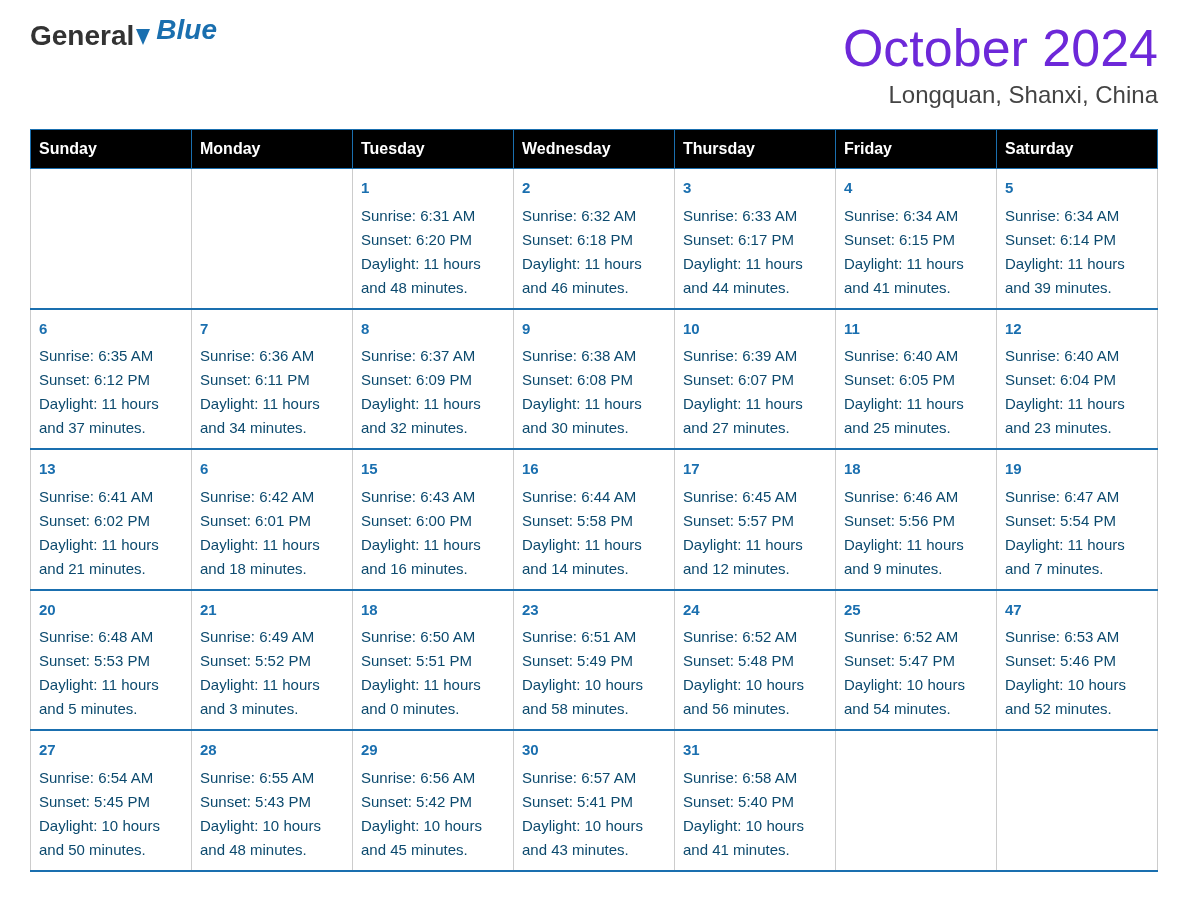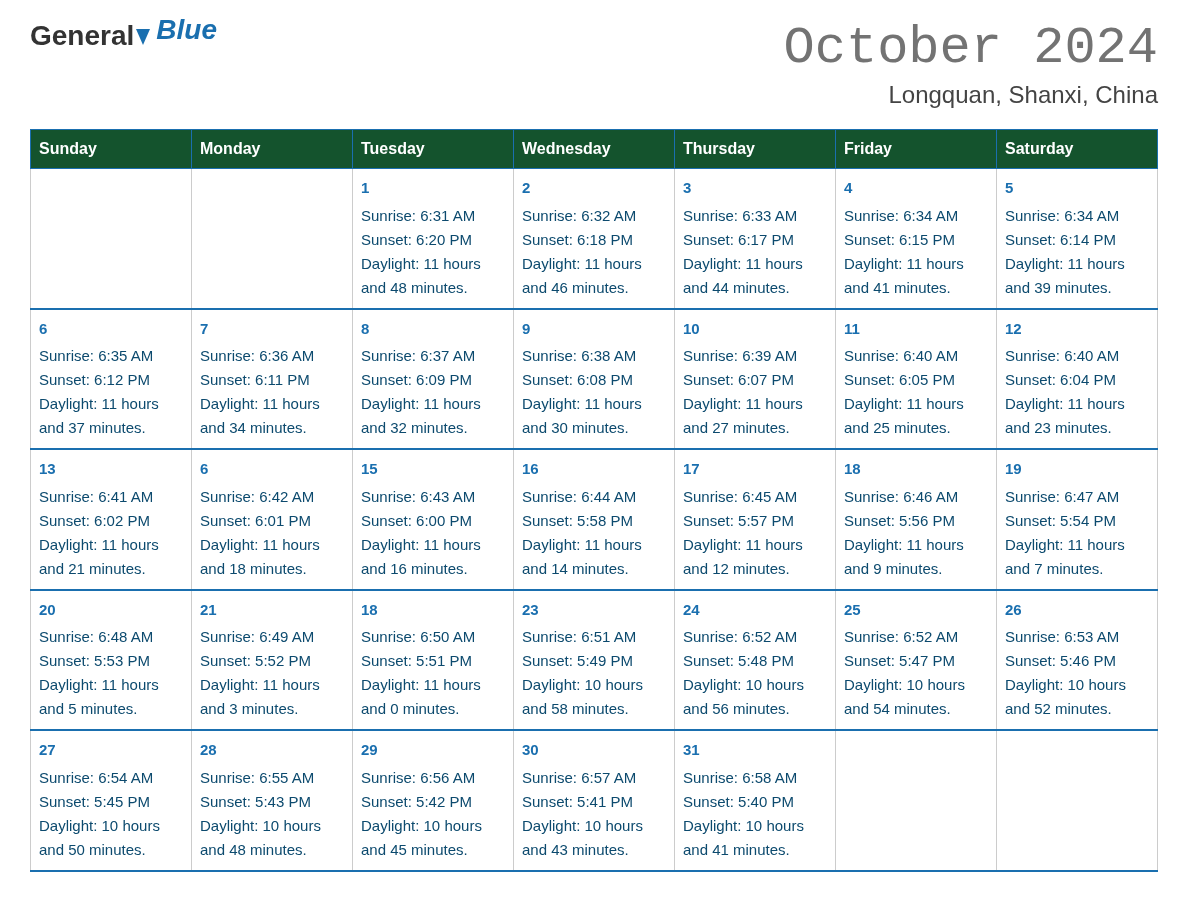--- a/index.html
+++ b/index.html
@@ -28,36 +28,35 @@
       color: #333;
     }
     .logo-general { color: #333; }
     .logo-blue { color: #1a6faf; }
     .title-area {
       text-align: right;
     }
     .month-title {
       font-size: 52px;
       font-weight: normal;
-      color: #737373;
+      color: #6d28d9;
       line-height: 1.1;
-      font-family: Liberation Mono, monospace;
     }
     .location-title {
       font-size: 24px;
       color: #444;
       margin-top: 4px;
     }
     .calendar-table {
       width: 100%;
       border-collapse: collapse;
       border: 1px solid #ccc;
     }
     .calendar-table thead tr th {
-      background-color: #14532d;
+      background-color: #000000;
       color: #ffffff;
       padding: 10px 8px;
       font-size: 16px;
       font-weight: bold;
       text-align: left;
       border: 1px solid #1a6faf;
     }
     .calendar-table tbody tr td {
       vertical-align: top;
       padding: 8px;
@@ -227,21 +226,21 @@
         </td>
         <td>
           <span class="day-number">24</span>
           <div class="day-info">Sunrise: 6:52 AM<br>Sunset: 5:48 PM<br>Daylight: 10 hours<br>and 56 minutes.</div>
         </td>
         <td>
           <span class="day-number">25</span>
           <div class="day-info">Sunrise: 6:52 AM<br>Sunset: 5:47 PM<br>Daylight: 10 hours<br>and 54 minutes.</div>
         </td>
         <td>
-          <span class="day-number">26</span>
+          <span class="day-number">47</span>
           <div class="day-info">Sunrise: 6:53 AM<br>Sunset: 5:46 PM<br>Daylight: 10 hours<br>and 52 minutes.</div>
         </td>
       </tr>
       <tr>
         <td>
           <span class="day-number">27</span>
           <div class="day-info">Sunrise: 6:54 AM<br>Sunset: 5:45 PM<br>Daylight: 10 hours<br>and 50 minutes.</div>
         </td>
         <td>
           <span class="day-number">28</span>

